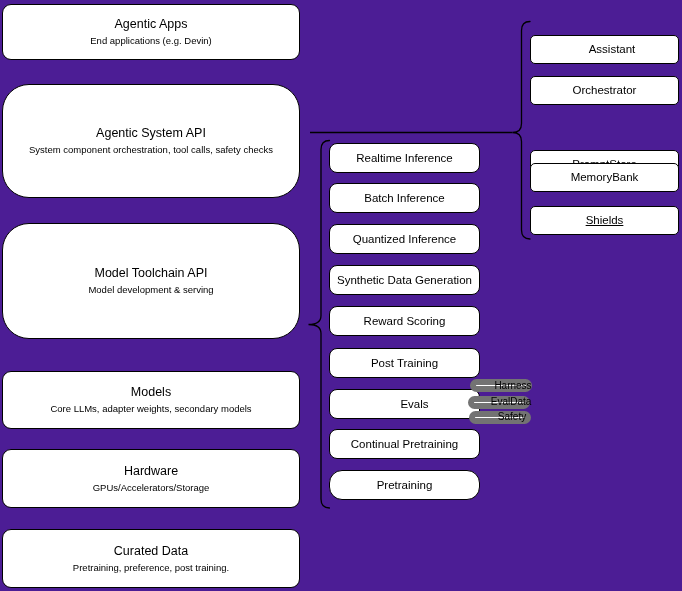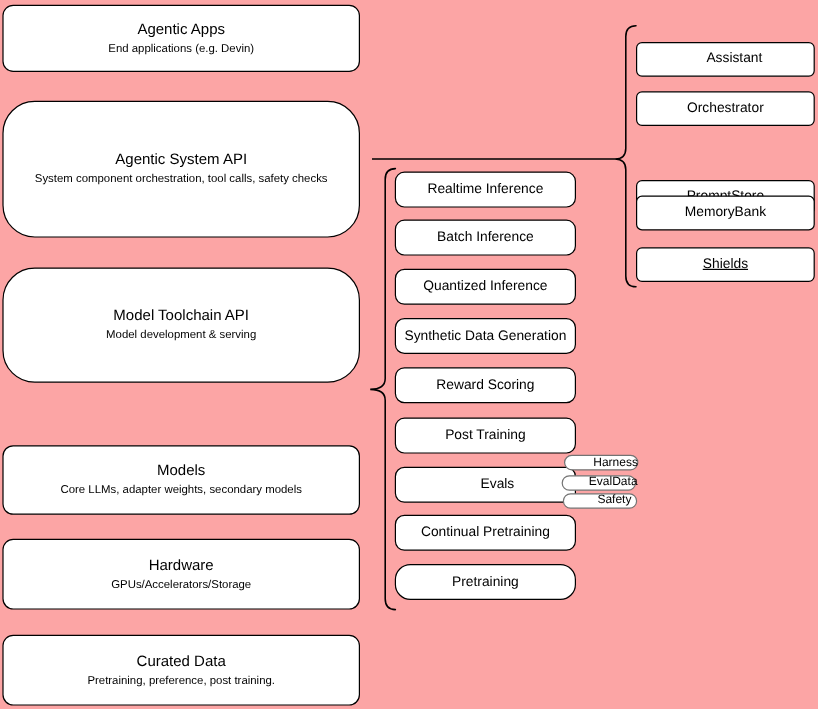--- a/index.html
+++ b/index.html
@@ -1,20 +1,20 @@
 <!DOCTYPE html>
 <html><head>
 <meta charset="utf-8">
 <style>
   html, body { margin: 0; padding: 0; background: #ffffff; }
   .canvas {
     position: relative;
     width: 682px;
     height: 591px;
-    background: #fca5a5;
+    background: #4c1d95;
     color: #000000;
     font-family: "Liberation Sans", sans-serif;
     overflow: hidden;
   }
   .box {
     position: absolute;
     box-sizing: border-box;
     border: 1px solid #000000;
     background: #ffffff;
     display: flex;
@@ -33,21 +33,21 @@
     flex-direction: row; white-space: nowrap;
   }
   .rbox {
     left: 530px; width: 149px; height: 29px;
     border-radius: 5px; font-size: 11.5px; line-height: 29px;
     flex-direction: row; white-space: nowrap;
   }
   .pill {
     position: absolute;
     box-sizing: border-box;
-    border: 1px solid #737373;
+    border: 6px solid #737373;
     background: #ffffff;
     border-radius: 999px;
     display: flex;
     align-items: center;
     justify-content: center;
     font-size: 10px;
     line-height: 1;
     white-space: nowrap;
     z-index: 3;
     padding-left: 24px;
@@ -73,21 +73,21 @@
   <div class="box lbox" style="top:4px; height:56px;">
     <div class="ltitle">Agentic Apps</div>
     <div class="lsub">End applications (e.g. Devin)</div>
   </div>
 
   <div class="box lbox big" style="top:84px; height:114px;">
     <div class="ltitle">Agentic System API</div>
     <div class="lsub">System component orchestration, tool calls, safety checks</div>
   </div>
 
-  <div class="box lbox big" style="top:223px; height:96px;">
+  <div class="box lbox big" style="top:223px; height:116px;">
     <div class="ltitle">Model Toolchain API</div>
     <div class="lsub">Model development &amp; serving</div>
   </div>
 
   <div class="box lbox" style="top:371px; height:58px;">
     <div class="ltitle">Models</div>
     <div class="lsub">Core LLMs, adapter weights, secondary models</div>
   </div>
 
   <div class="box lbox" style="top:449px; height:59px;">

